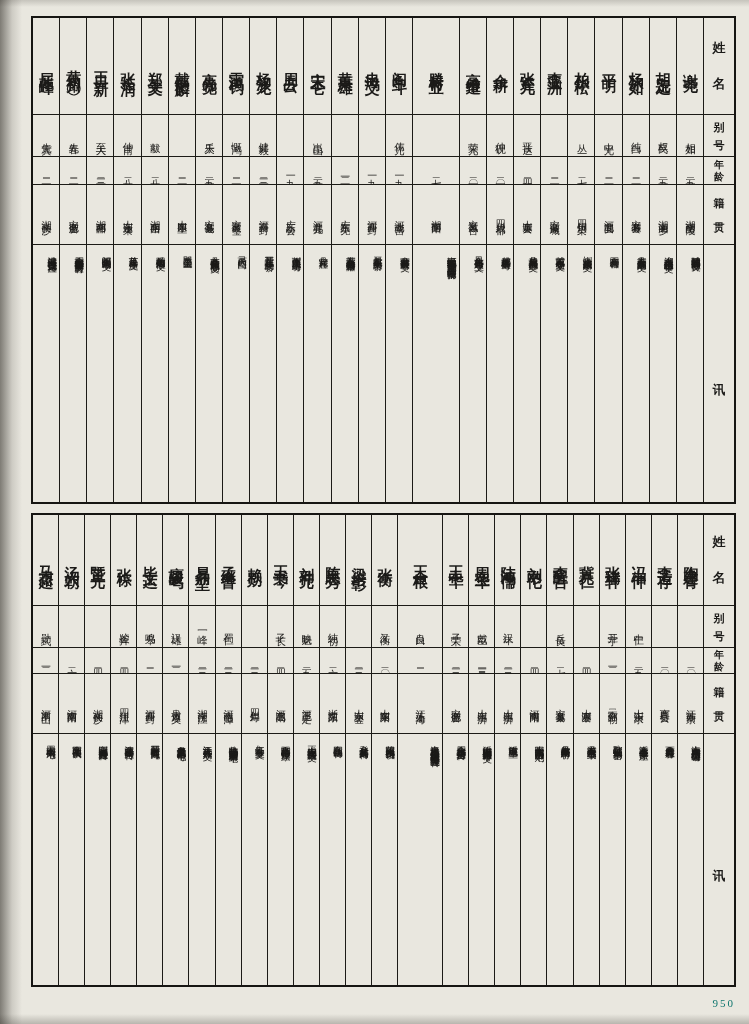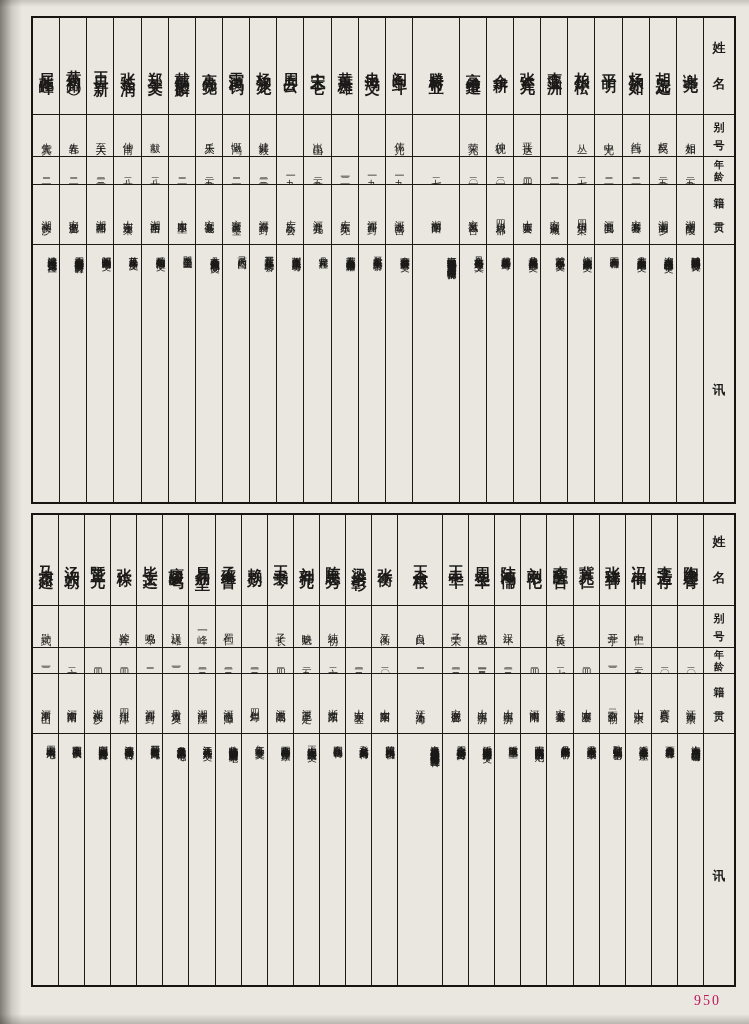--- a/index.html
+++ b/index.html
@@ -57,21 +57,21 @@
 
   
   .hdr-cell{display:flex;align-items:center;justify-content:center;
     text-align:center;white-space:pre-line;font-weight:700;}
   .hdr-name{font-size:13px;line-height:36px;}
   .hdr-alias{font-size:11px;line-height:18px;}
   .hdr-age{font-size:10px;line-height:12px;}
   .hdr-native{font-size:11px;line-height:24px;}
   .hdr-addr{font-size:12.5px;line-height:68px;}
 
-  .page-num{position:absolute;right:28px;bottom:15px;font-size:14px;letter-spacing:2px;color:#be185d;}
+  .page-num{position:absolute;right:14px;bottom:15px;font-size:11px;letter-spacing:2px;color:#0f766e;}
 </style>
 </head>
 <body>
 
 <div class="page">
   <div class="edge-top"></div>
   <div class="edge-left"></div>
   <div class="edge-bottom"></div>
 
   <section class="band top">

